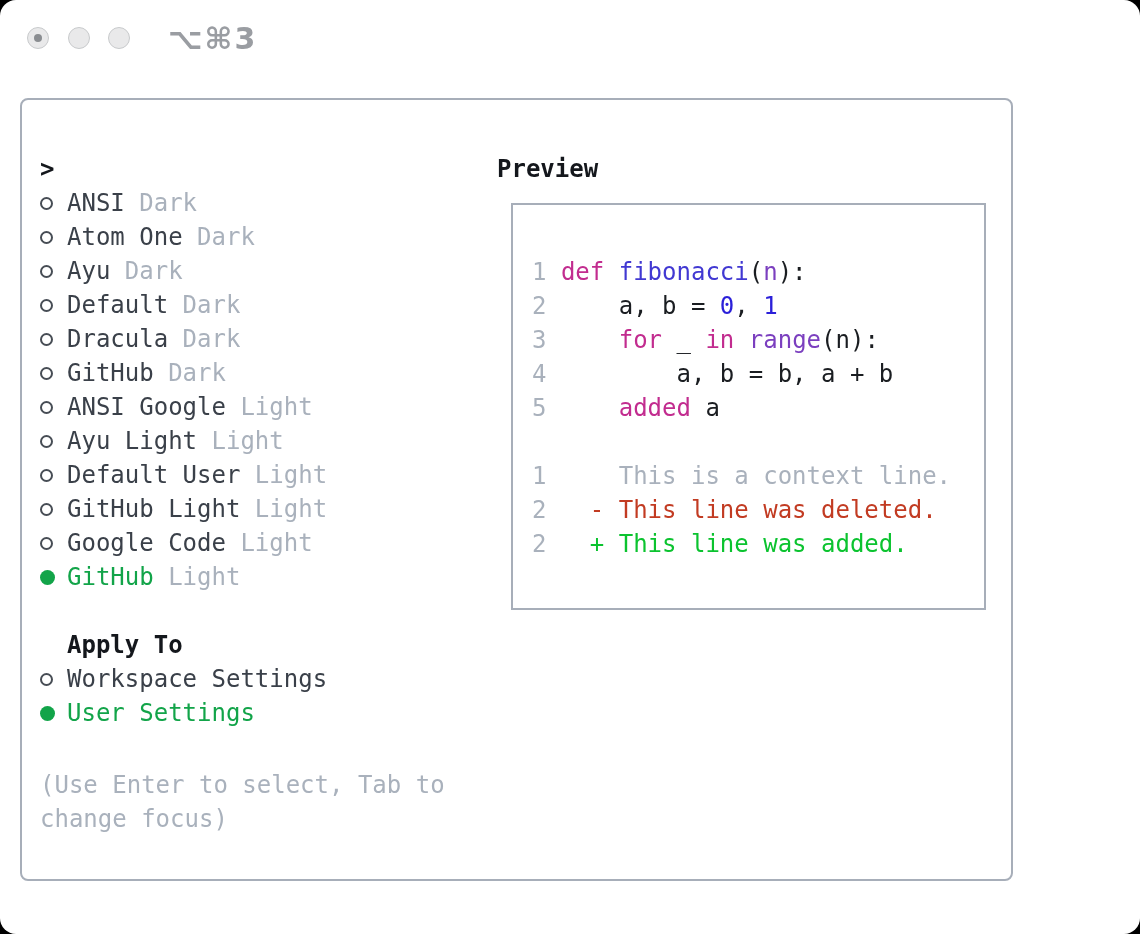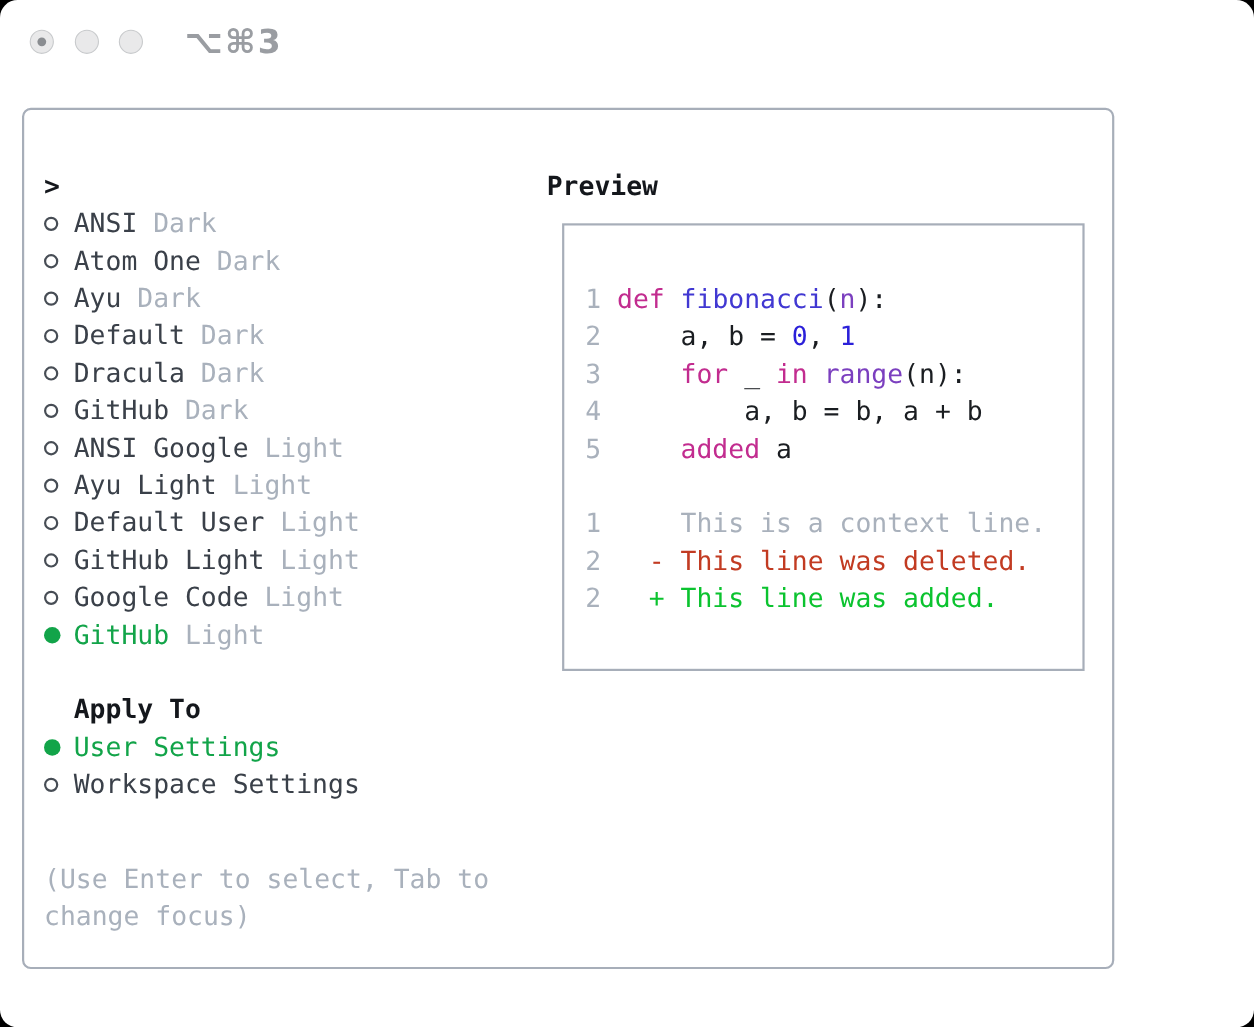--- a/index.html
+++ b/index.html
@@ -50,21 +50,21 @@
   }
   .fill{
     width:15px;height:15px;border-radius:50%;display:inline-block;
     background:var(--selected);
   }
   .prompt{font-weight:bold;color:var(--heading);font-size:24px;}
   .hdr{font-weight:bold;color:var(--heading);}
   .variant{color:var(--muted);text-align:center;}
   .sel-name{color:var(--selected);}
   .hint{
-    margin-top:52px;width:440px;font-size:24px;line-height:34px;
+    margin-top:38px;width:440px;font-size:24px;line-height:34px;
     color:var(--muted);white-space:normal;word-break:normal;
   }
   
   .preview-title{
     position:absolute;left:475px;top:52px;height:34px;line-height:34px;
     font-size:24px;font-weight:bold;color:var(--heading);
   }
   .preview-box{
     position:absolute;left:489px;top:103px;width:475px;height:407px;
     border:2px solid var(--border);box-sizing:border-box;background:#fff;
@@ -115,22 +115,22 @@
         </div>
 
       <div class="row"></div>
 
       <div class="row">
         <span class="bullet"></span>
         <span class="hdr">Apply To</span>
       </div>
 
       <div id="apply-options">
+          <div class="row"><span class="bullet"><i class="ring"></i></span><span>Workspace Settings</span></div>
           <div class="row"><span class="bullet"><i class="fill"></i></span><span class="sel-name">User Settings</span></div>
-          <div class="row"><span class="bullet"><i class="ring"></i></span><span>Workspace Settings</span></div>
         </div>
 
       <div class="hint">(Use Enter to select, Tab to change focus)</div>
     </div>
 
     <div class="preview-title">Preview</div>
 
     <div class="preview-box" id="preview-box">
         <div class="pline"><span class="c-g">1 </span><span class="c-k">def</span><span class="c-d"> </span><span class="c-f">fibonacci</span><span class="c-d">(</span><span class="c-p">n</span><span class="c-d">):</span></div>
         <div class="pline"><span class="c-g">2 </span><span class="c-d">    a, b = </span><span class="c-n">0</span><span class="c-d">, </span><span class="c-n">1</span></div>

